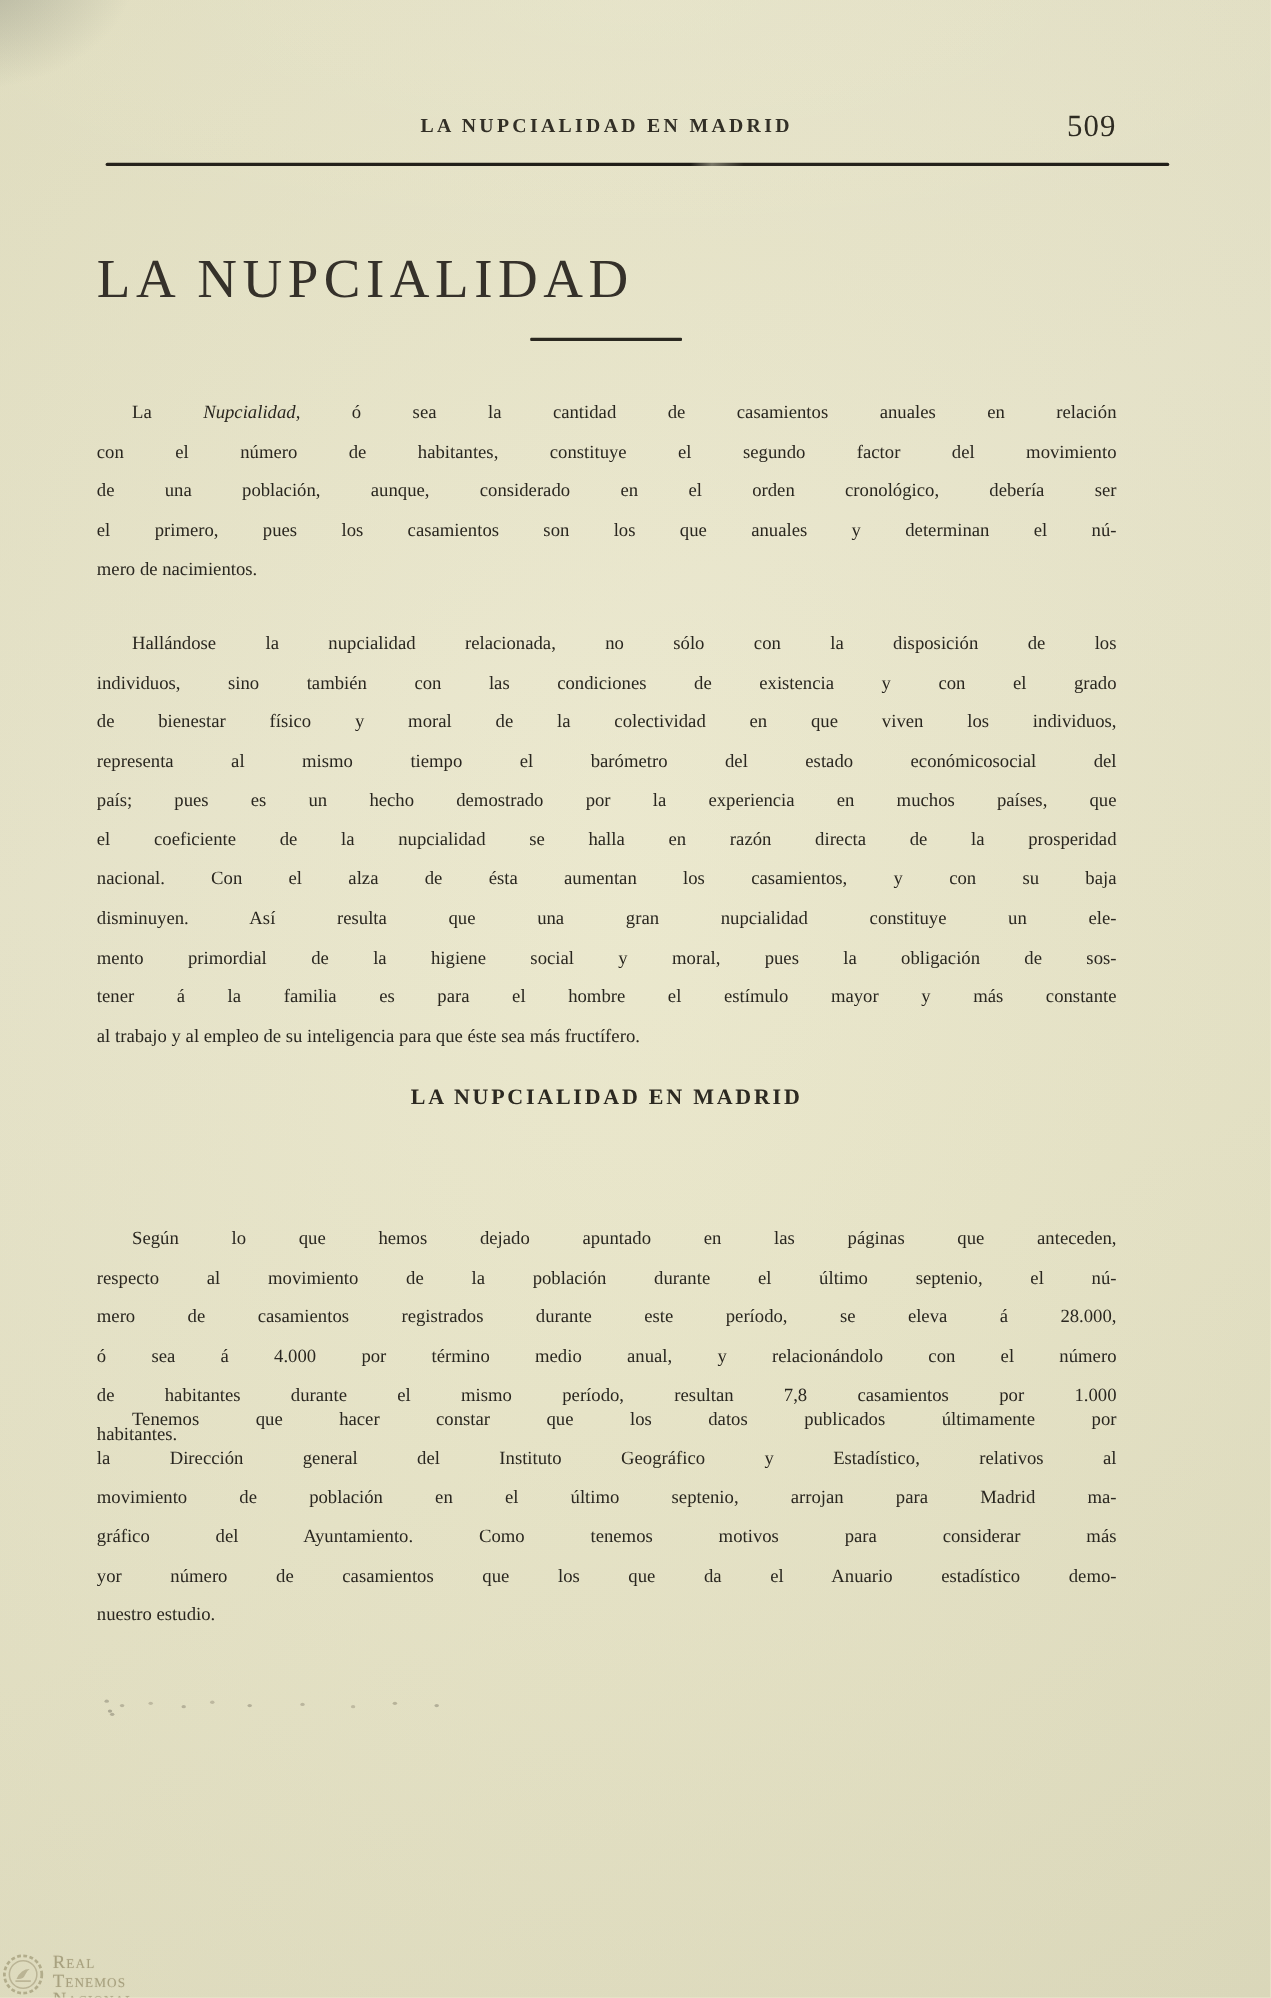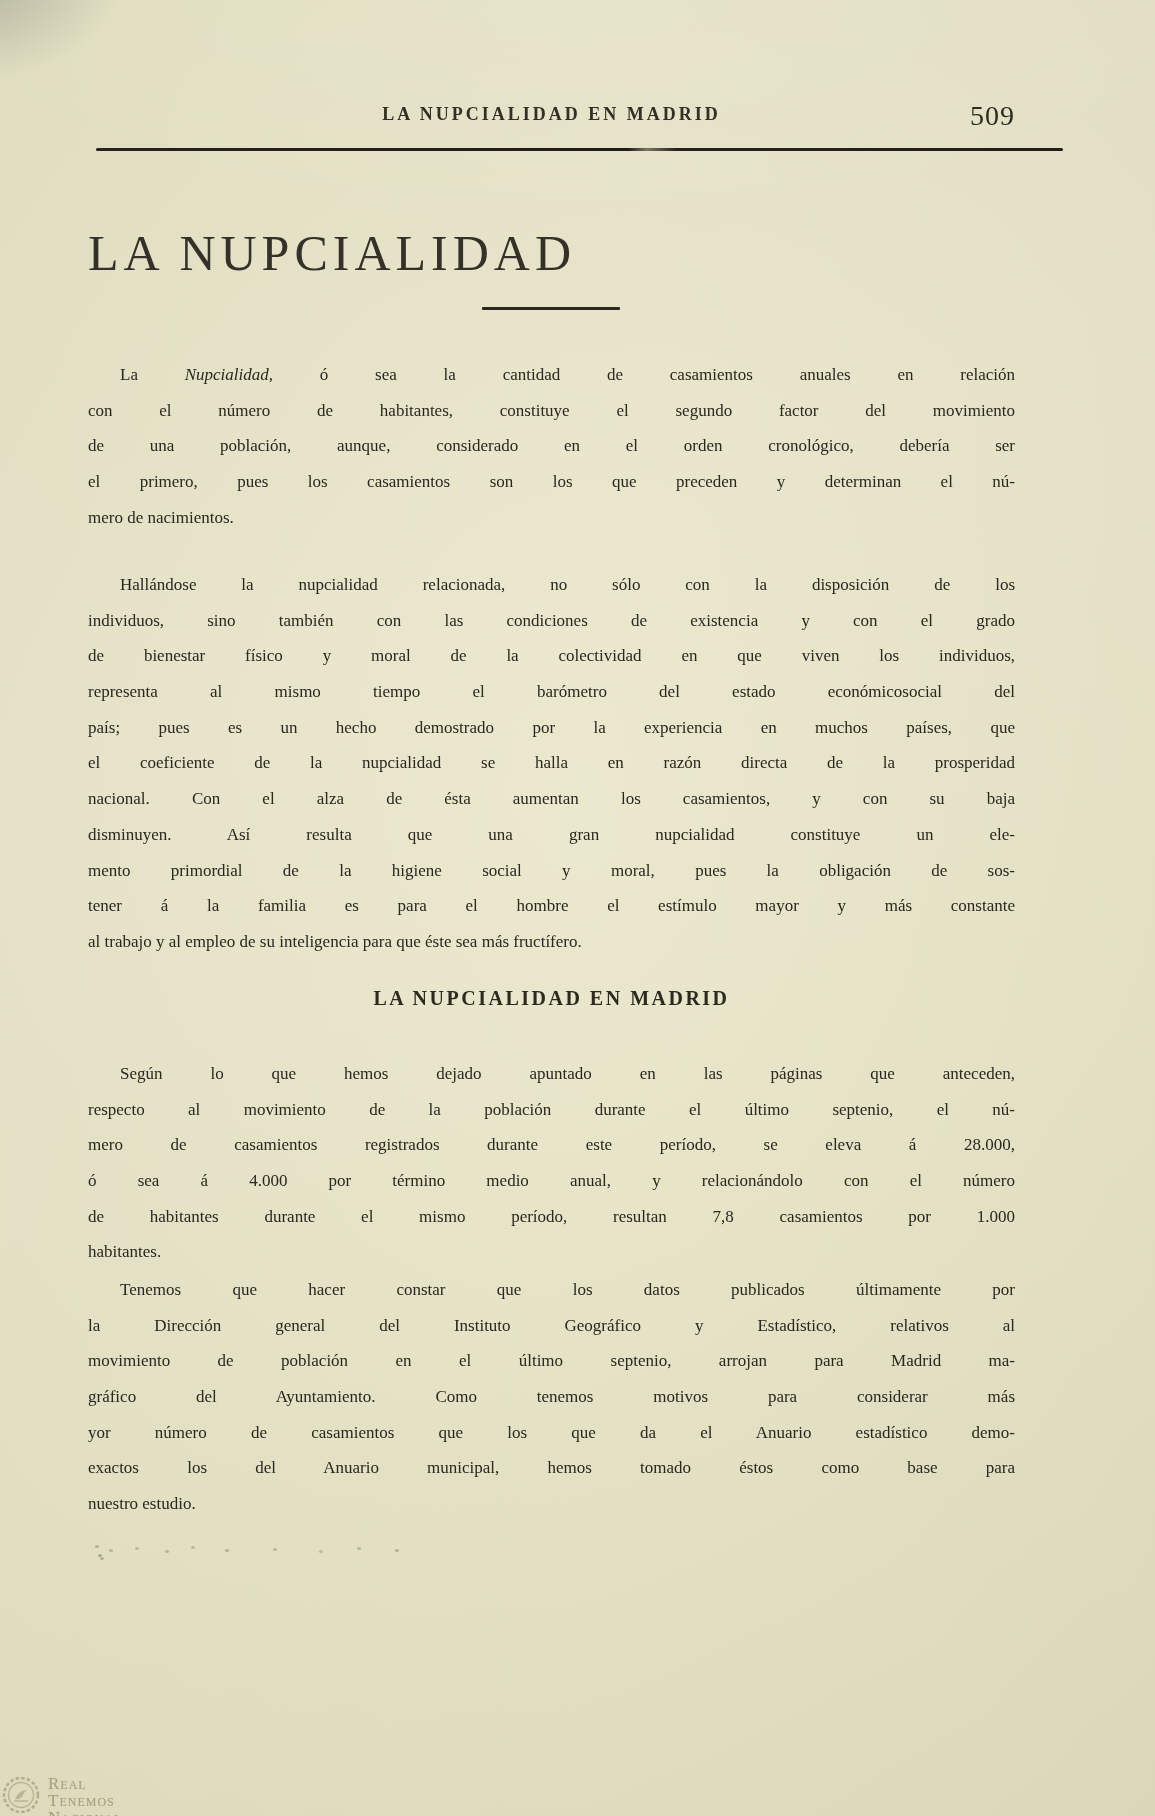--- a/index.html
+++ b/index.html
@@ -56,21 +56,21 @@
   }
   .para .line{
     height:35.7px;line-height:35.7px;
     text-align:justify;text-align-last:justify;
     box-sizing:border-box;white-space:normal;
   }
   .para .line.first{padding-left:32px;}
   .para .line.last{text-align-last:left;}
   .p1{top:357px;}
   .p2{top:535px;margin-top:32px;}
-  .p3{top:1056px;}
+  .p3{top:1108px;}
   .p4{top:1272px;}
   
   .section-heading{
     position:absolute;left:88px;top:987px;width:927px;margin:0;
     text-align:center;font-size:20px;font-weight:bold;
     letter-spacing:2.5px;color:#2c2921;
   }
   
   .smudges{
     position:absolute;left:95px;top:1545px;width:330px;height:16px;
@@ -108,21 +108,21 @@
 
   <div class="header-rule"></div>
 
   <h1 class="title">LA NUPCIALIDAD</h1>
   <div class="title-rule"></div>
 
   <div class="para p1">
       <div class="line first">La <i>Nupcialidad,</i> ó sea la cantidad de casamientos anuales en relación</div>
       <div class="line">con el número de habitantes, constituye el segundo factor del movimiento</div>
       <div class="line">de una población, aunque, considerado en el orden cronológico, debería ser</div>
-      <div class="line">el primero, pues los casamientos son los que preceden y determinan el nú-</div>
+      <div class="line">el primero, pues los casamientos son los que anuales y determinan el nú-</div>
       <div class="line last">mero de nacimientos.</div>
     </div>
   <div class="para p2">
       <div class="line first">Hallándose la nupcialidad relacionada, no sólo con la disposición de los</div>
       <div class="line">individuos, sino también con las condiciones de existencia y con el grado</div>
       <div class="line">de bienestar físico y moral de la colectividad en que viven los individuos,</div>
       <div class="line">representa al mismo tiempo el barómetro del estado económicosocial del</div>
       <div class="line">país; pues es un hecho demostrado por la experiencia en muchos países, que</div>
       <div class="line">el coeficiente de la nupcialidad se halla en razón directa de la prosperidad</div>
       <div class="line">nacional. Con el alza de ésta aumentan los casamientos, y con su baja</div>
@@ -141,21 +141,20 @@
       <div class="line">ó sea á 4.000 por término medio anual, y relacionándolo con el número</div>
       <div class="line">de habitantes durante el mismo período, resultan 7,8 casamientos por 1.000</div>
       <div class="line last">habitantes.</div>
     </div>
   <div class="para p4">
       <div class="line first">Tenemos que hacer constar que los datos publicados últimamente por</div>
       <div class="line">la Dirección general del Instituto Geográfico y Estadístico, relativos al</div>
       <div class="line">movimiento de población en el último septenio, arrojan para Madrid ma-</div>
       <div class="line">gráfico del Ayuntamiento. Como tenemos motivos para considerar más</div>
       <div class="line">yor número de casamientos que los que da el Anuario estadístico demo-</div>
-      <div class="line">exactos los del Anuario municipal, hemos tomado éstos como base para</div>
       <div class="line last">nuestro estudio.</div>
     </div>
 
   <div class="smudges">
       <i></i>
       <i></i>
     </div>
 
   <div class="stamp">
     <div class="seal">

